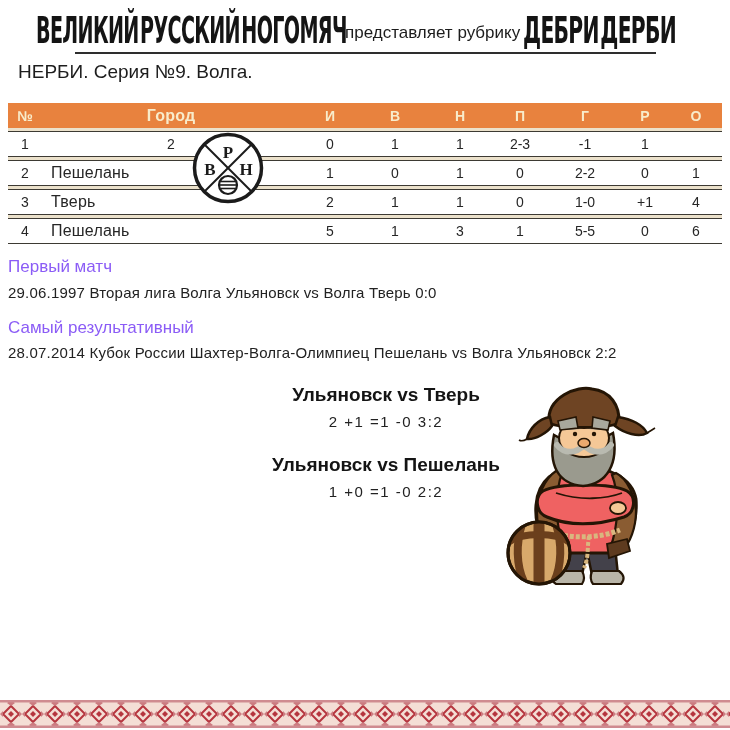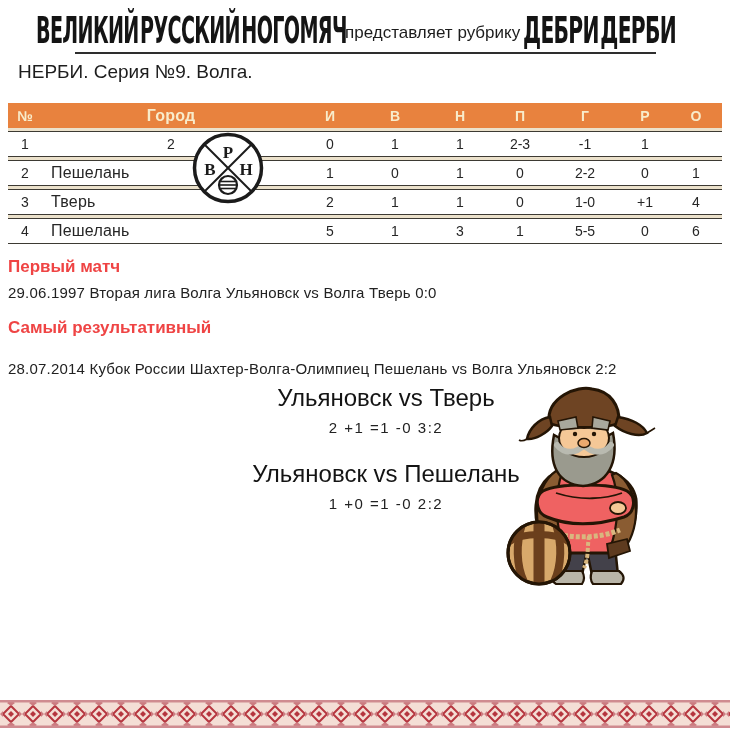--- a/index.html
+++ b/index.html
@@ -25,26 +25,26 @@
   .trow:last-of-type{margin-bottom:0;}
   .cell{text-align:center;line-height:1;}
   .cell.city{text-align:left;padding-left:9px;font-size:16px;letter-spacing:0.2px;}
   #table-head .cell.city{text-align:center;padding-left:0;}
 
   
   #club-logo{position:absolute;left:190px;top:130px;width:76px;height:76px;z-index:5;}
   #club-logo text{font-family:"Liberation Serif",serif;font-weight:700;font-size:17px;fill:#1b1b1b;text-anchor:middle;}
 
   
-  .sec-title{position:absolute;left:8px;font-weight:700;font-size:17px;color:#ef4444;}
+  .sec-title{position:absolute;left:8px;font-weight:400;font-size:17px;color:#8b5cf6;}
   .sec-text{position:absolute;left:8px;font-size:15px;color:#222;letter-spacing:0.2px;}
 
   
   #matchups{position:absolute;left:186px;top:384px;width:400px;text-align:center;}
-  .mu-title{font-weight:400;font-size:24px;color:#141414;margin:0 0 7px 0;}
+  .mu-title{font-weight:700;font-size:19px;color:#141414;margin:0 0 7px 0;}
   .mu-stats{font-size:15px;color:#222;letter-spacing:1.5px;margin:0 0 24px 0;}
 
   
   #character{position:absolute;left:496px;top:381px;width:170px;height:207px;}
 
   
   #ornament{position:absolute;left:0;top:700px;width:730px;height:28px;}
 </style>
 </head>
 <body>
@@ -128,21 +128,21 @@
       <circle cx="38" cy="55" r="9" fill="#fff" stroke="#1b1b1b" stroke-width="2.2"></circle>
       <line x1="30.5" y1="51.5" x2="45.5" y2="51.5" stroke="#1b1b1b" stroke-width="1.6"></line>
       <line x1="29.2" y1="55" x2="46.8" y2="55" stroke="#1b1b1b" stroke-width="1.6"></line>
       <line x1="30.5" y1="58.5" x2="45.5" y2="58.5" stroke="#1b1b1b" stroke-width="1.6"></line>
     </g>
   </svg>
 
   <div class="sec-title" style="top:257px">Первый матч</div>
   <div class="sec-text" style="top:284px">29.06.1997 Вторая лига Волга Ульяновск vs Волга Тверь 0:0</div>
   <div class="sec-title" style="top:318px">Самый результативный</div>
-  <div class="sec-text" style="top:360px">28.07.2014 Кубок России Шахтер-Волга-Олимпиец Пешелань vs Волга Ульяновск 2:2</div>
+  <div class="sec-text" style="top:344px">28.07.2014 Кубок России Шахтер-Волга-Олимпиец Пешелань vs Волга Ульяновск 2:2</div>
 
   <div id="matchups">
     <p class="mu-title">Ульяновск vs Тверь</p>
     <p class="mu-stats">2 +1 =1 -0 3:2</p>
     <p class="mu-title">Ульяновск vs Пешелань</p>
     <p class="mu-stats">1 +0 =1 -0 2:2</p>
   </div>
 
   <svg id="character" viewBox="0 0 170 207">
 

